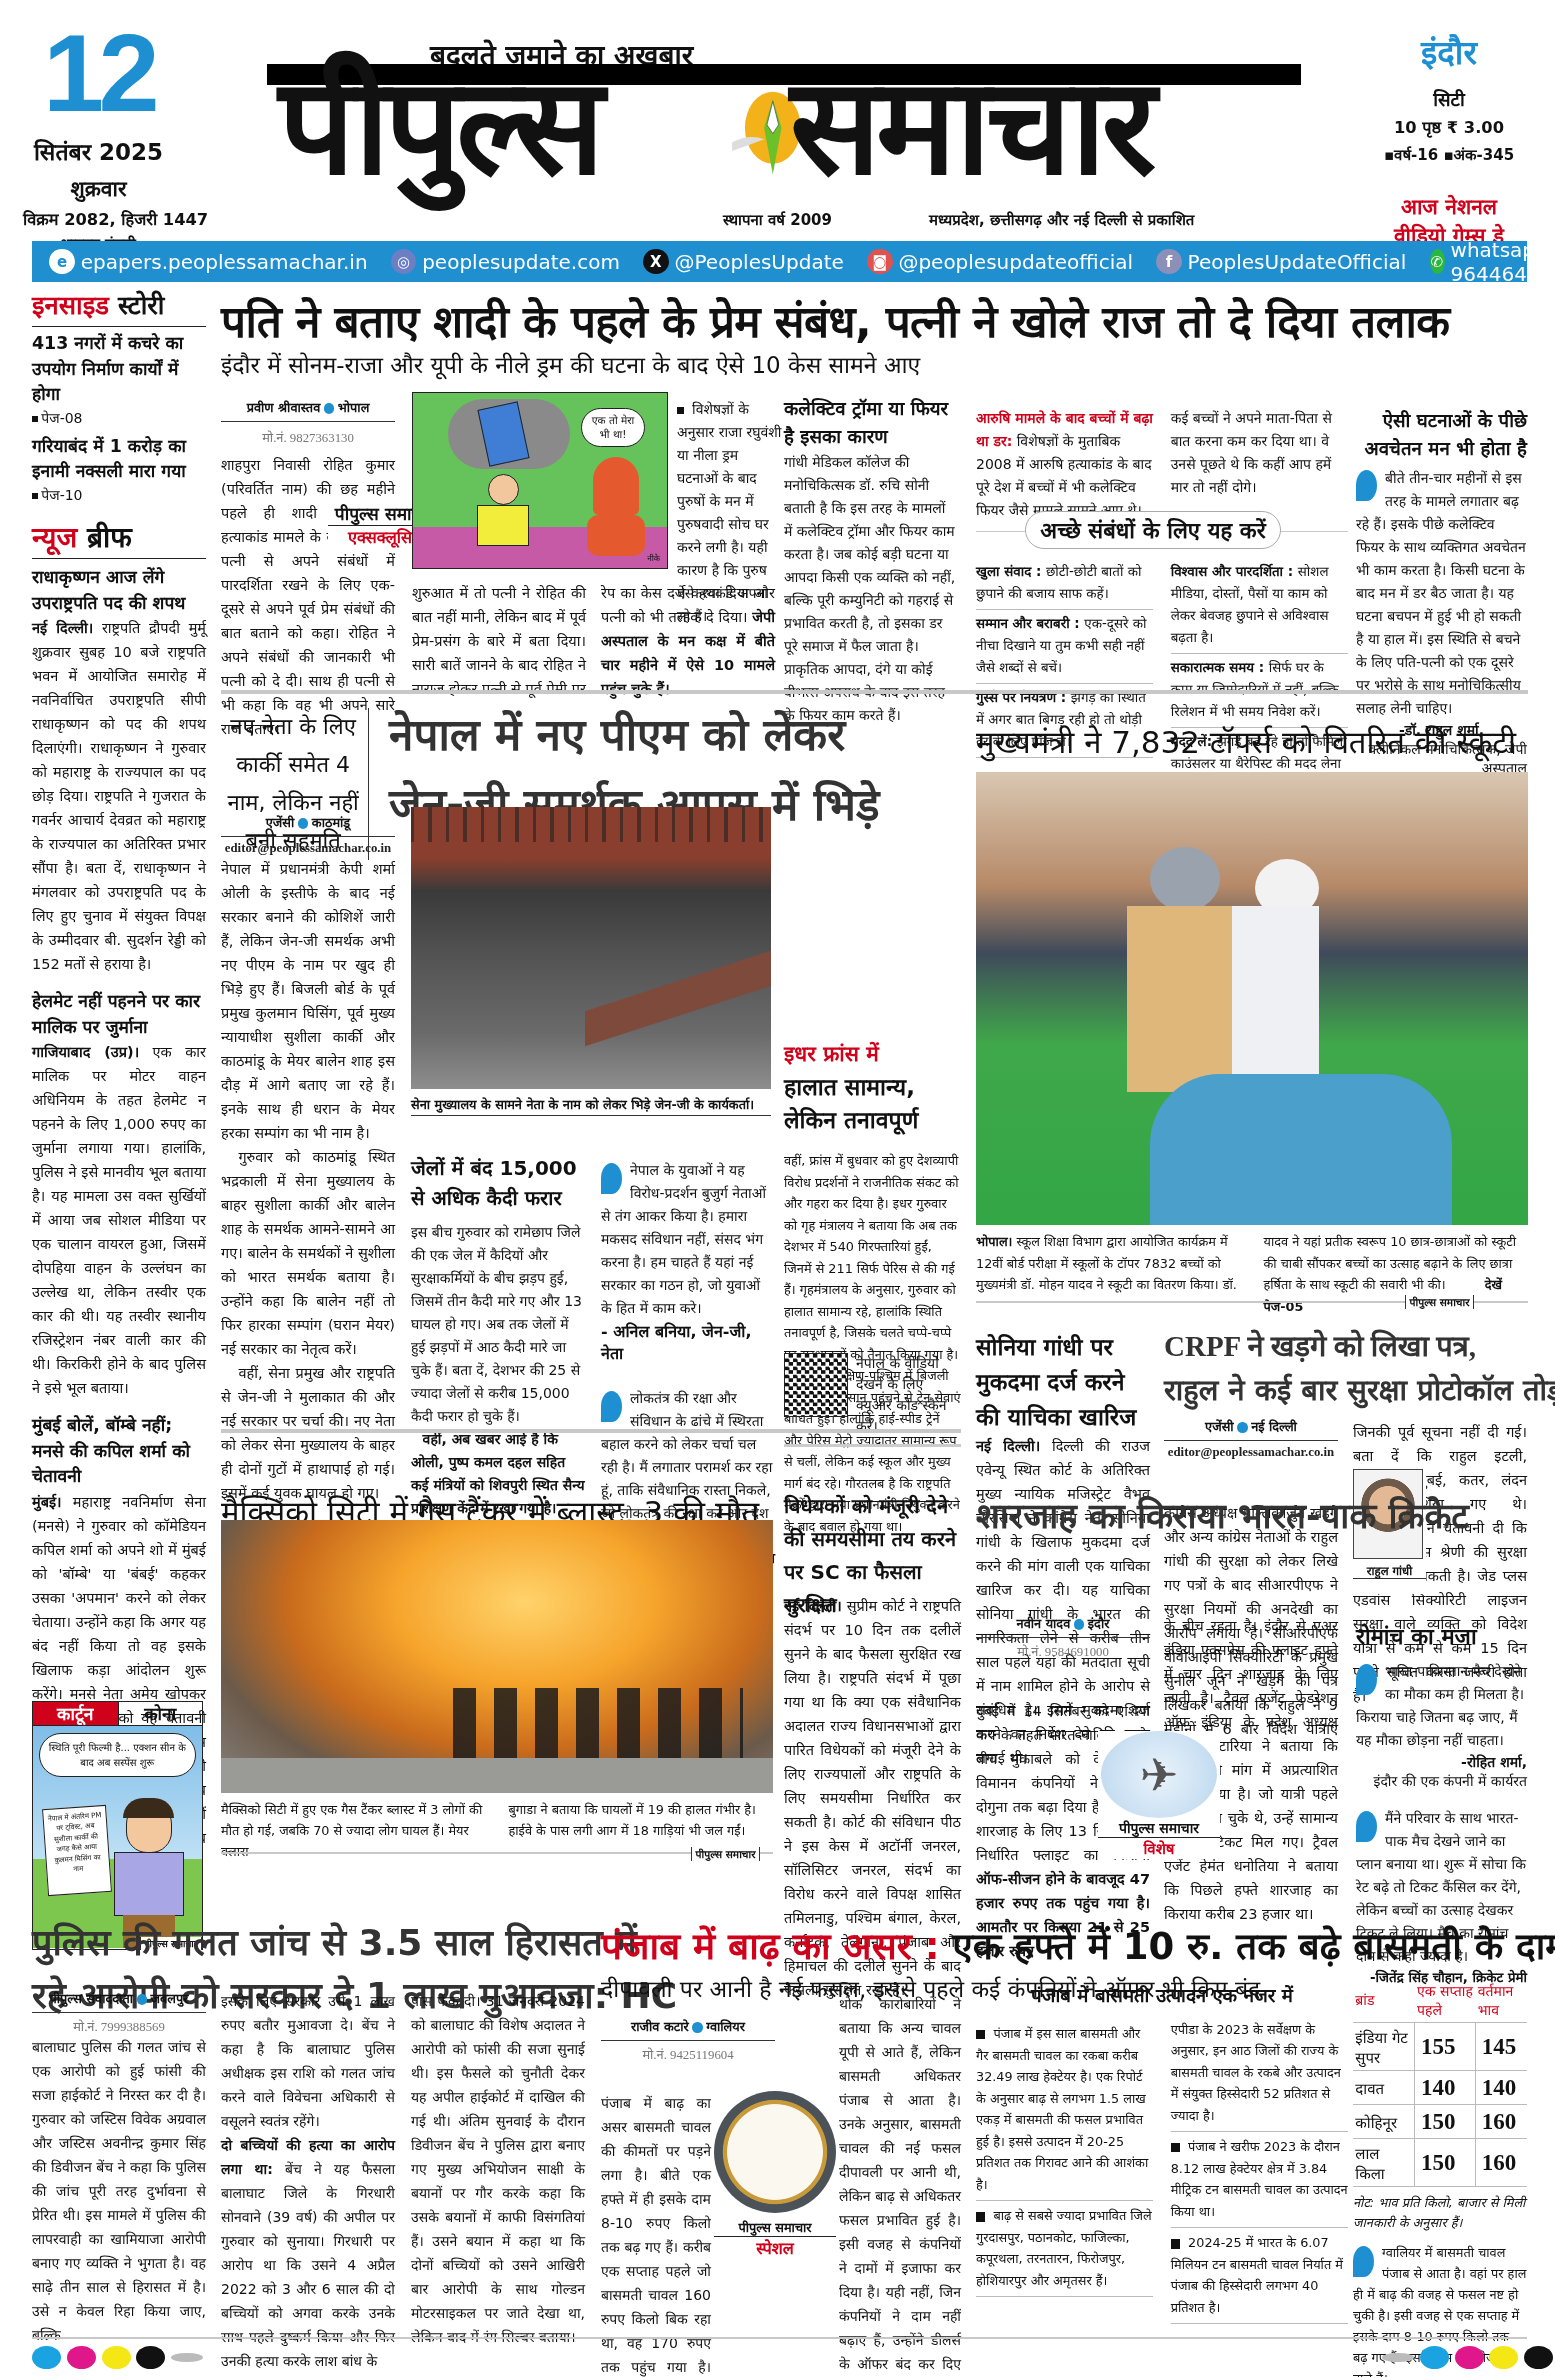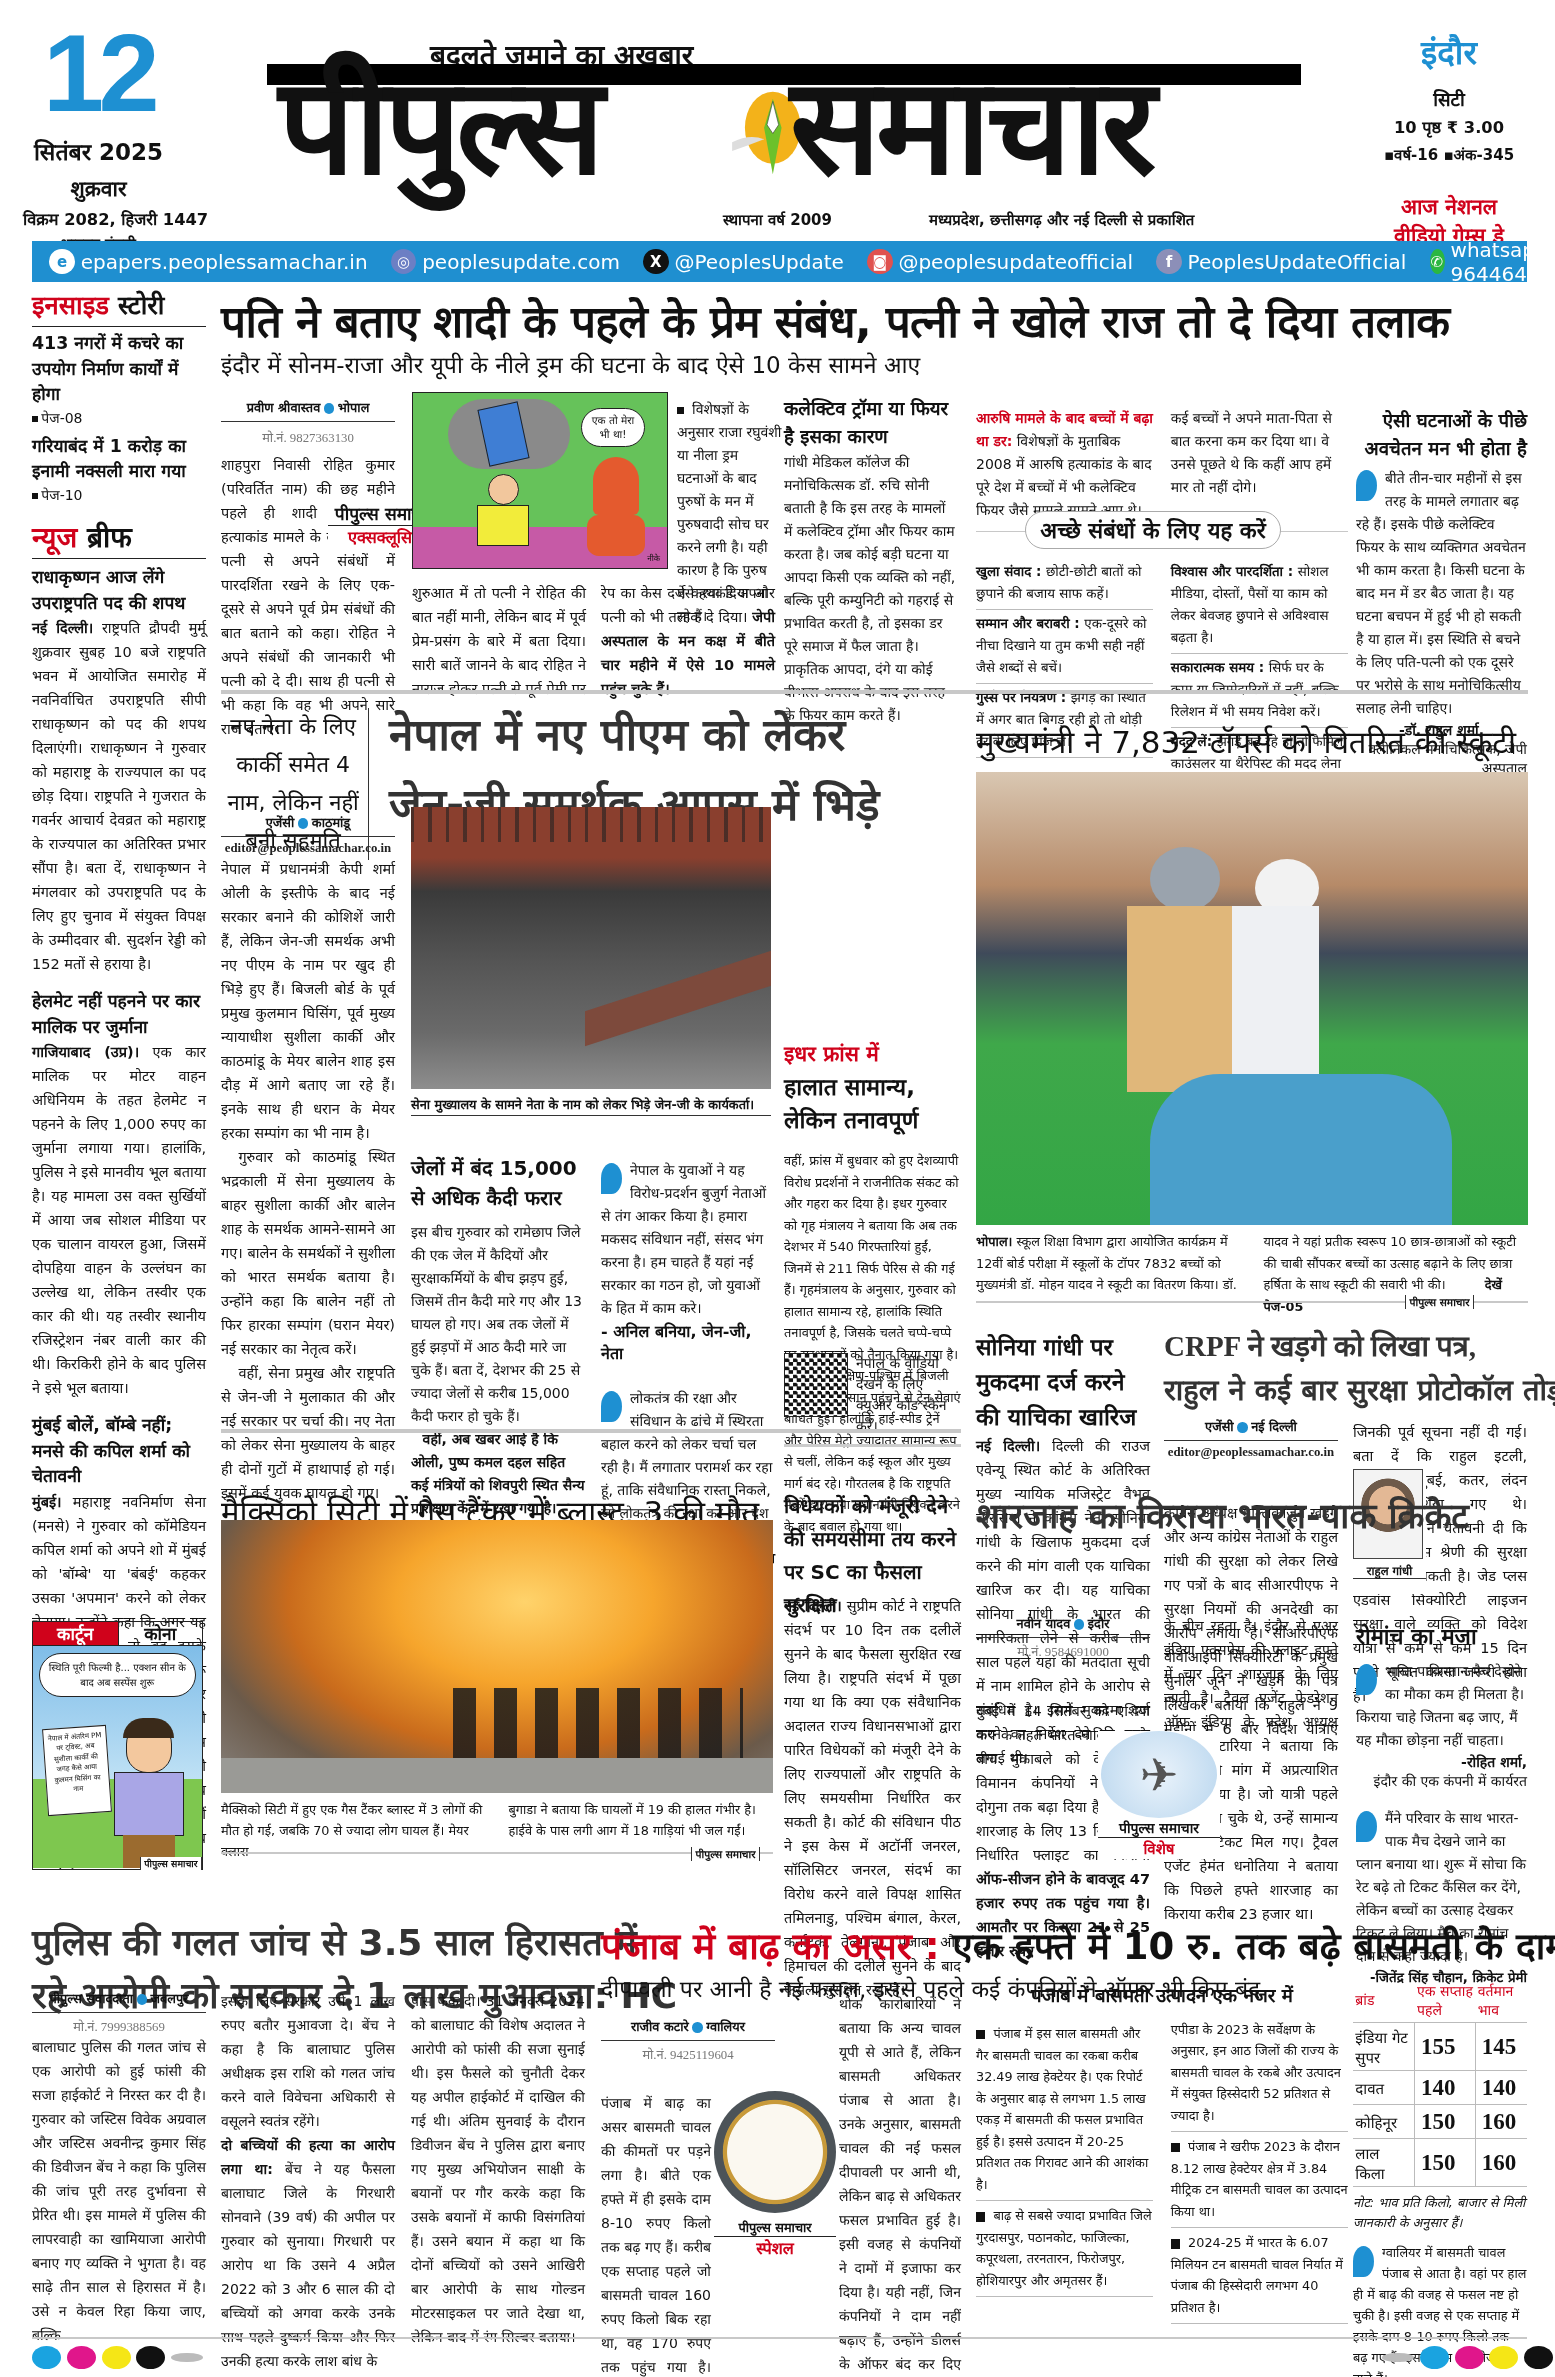--- a/index.html
+++ b/index.html
@@ -121,21 +121,21 @@
   <div style="margin-top:12.8px;">
     <div style="font-size:17.4px;font-weight:bold;line-height:25.6px;">हेलमेट नहीं पहनने पर कार मालिक पर जुर्माना</div>
     <p class="body"><b>गाजियाबाद (उप्र)।</b> <span>एक कार मालिक पर मोटर वाहन अधिनियम के तहत हेलमेट न पहनने के लिए 1,000 रुपए का जुर्माना लगाया गया। हालांकि, पुलिस ने इसे मानवीय भूल बताया है। यह मामला उस वक्त सुर्खियों में आया जब सोशल मीडिया पर एक चालान वायरल हुआ, जिसमें दोपहिया वाहन के उल्लंघन का उल्लेख था, लेकिन तस्वीर एक कार की थी। यह तस्वीर स्थानीय रजिस्ट्रेशन नंबर वाली कार की थी। किरकिरी होने के बाद पुलिस ने इसे भूल बताया।</span></p>
   </div>
   <div style="margin-top:12.8px;">
     <div style="font-size:17.4px;font-weight:bold;line-height:25.6px;">मुंबई बोलें, बॉम्बे नहीं; मनसे की कपिल शर्मा को चेतावनी</div>
     <p class="body"><b>मुंबई।</b> <span>महाराष्ट्र नवनिर्माण सेना (मनसे) ने गुरुवार को कॉमेडियन कपिल शर्मा को अपने शो में मुंबई को 'बॉम्बे' या 'बंबई' कहकर उसका 'अपमान' करने को लेकर चेताया। उन्होंने कहा कि अगर यह बंद नहीं किया तो वह इसके खिलाफ कड़ा आंदोलन शुरू करेंगे। मनसे नेता अमेय खोपकर ने कपिल शर्मा को यह चेतावनी दी। खोपकर पार्टी की फिल्म शाखा के प्रमुख हैं। यह चेतावनी उद्धव और राज के स्थानीय निकाय चुनावों से पहले दोनों दलों के बीच गठबंधन की चर्चा के बीच दी गई है।</span></p>
   </div>
 </div>
 
-<div class="abs" style="left:32px;top:1621px;width:171px;height:249px;border:1.2px solid #222;">
+<div class="abs" style="left:32px;top:1701px;width:171px;height:249px;border:1.2px solid #222;">
   <div style="display:flex;height:24.4px;border-bottom:1.2px solid #222;">
     <div style="width:50%;background:#d0021b;color:#fff;font-size:17.4px;font-weight:bold;text-align:center;line-height:24.4px;">कार्टून</div>
     <div style="width:50%;font-size:17.4px;font-weight:bold;text-align:center;line-height:24.4px;border-left:1.2px solid #222;">कोना</div>
   </div>
   <div style="position:relative;height:222px;background:linear-gradient(#7fbde8 0%,#bfe1f5 60%,#7ec74f 60%,#7ec74f 100%);overflow:hidden;">
     <div style="position:absolute;left:5.8px;top:7px;width:157px;background:#fff;border:1.2px solid #222;border-radius:23px;font-size:10px;text-align:center;padding:5.8px 8.1px;line-height:15px;">स्थिति पूरी फिल्मी है... एक्शन सीन के बाद अब सस्पेंस शुरू</div>
     <div style="position:absolute;left:81px;top:75px;width:70px;height:151px;">
       <div style="position:absolute;left:11.6px;top:0;width:46px;height:52px;background:#f3c89e;border-radius:23px 23px 21px 21px;border:1.2px solid #222;"></div>
       <div style="position:absolute;left:9.3px;top:-3.5px;width:51px;height:20px;background:#3a2a1a;border-radius:23px 23px 0 0;"></div>
       <div style="position:absolute;left:0;top:51px;width:70px;height:64px;background:#a9a6e6;border:1.2px solid #222;"></div>

